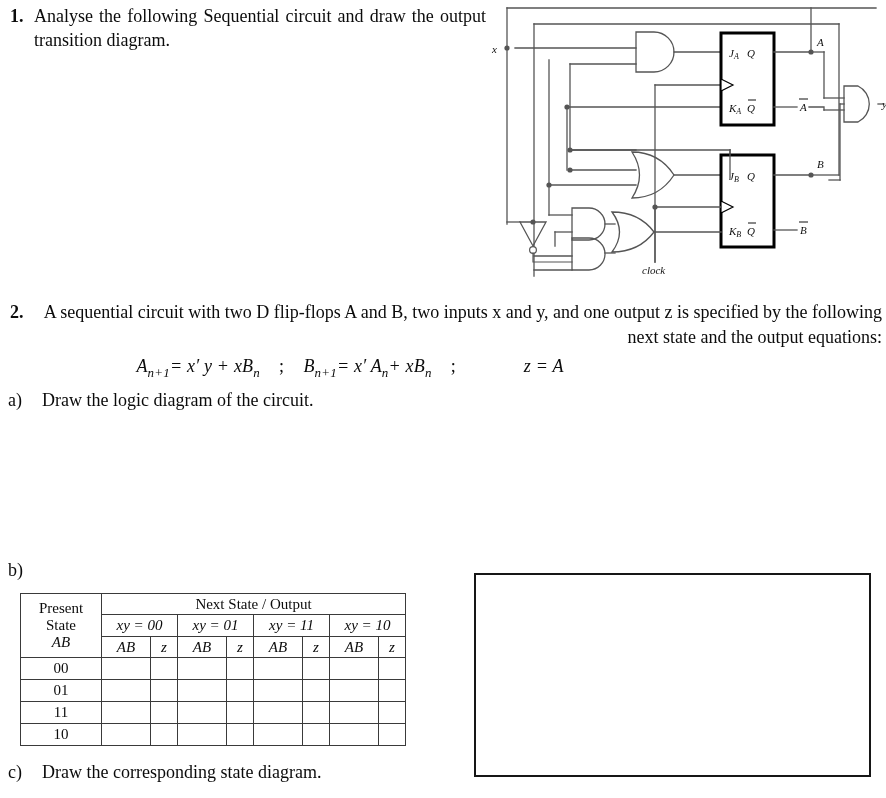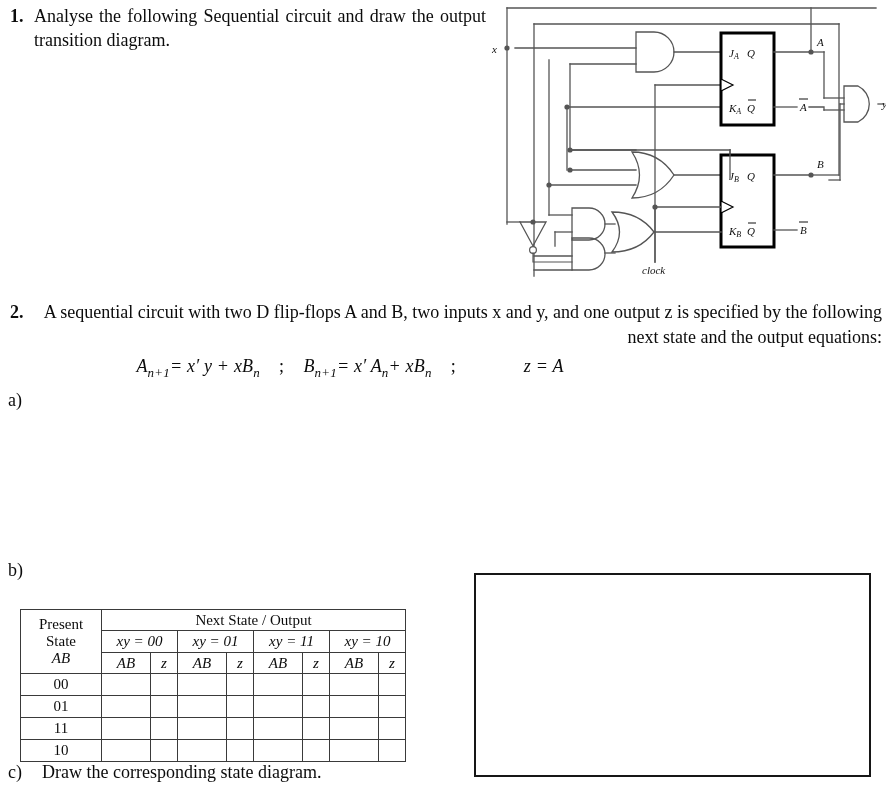--- a/index.html
+++ b/index.html
@@ -106,21 +106,21 @@
     padding-left: 8px;
   }
   .sub-a { left: 0px; top: 388px; }
   .sub-b { left: 0px; top: 558px; }
   .sub-c { left: 0px; top: 760px; }
 
   
   .state-table-wrap {
     position: absolute;
     left: 8px;
-    top: 609px;
+    top: 593px;
     padding-left: 12px;
   }
   table.state-table {
     border-collapse: collapse;
     font-size: 15px;
     font-family: "Liberation Serif", "DejaVu Serif", serif;
   }
   table.state-table td,
   table.state-table th {
     border: 1px solid #3a3a3a;
@@ -330,20 +330,21 @@
     <span><span>A</span><sub>n+1</sub><span>= x′ y + xB</span><sub>n</sub></span>
     <span class="sep">;</span>
     <span><span>B</span><sub>n+1</sub><span>= x′ A</span><sub>n</sub><span>+ xB</span><sub>n</sub></span>
     <span class="sep">;</span>
     <span class="sep2"></span>
     <span>z = A</span>
   </div>
 
   <div class="sub-item sub-a">
     <div class="sub-label">a)</div>
+    <div>Draw the logic diagram of the circuit.</div>
   </div>
 
   <div class="sub-item sub-b">
     <div class="sub-label">b)</div>
   </div>
 
   <div class="state-table-wrap">
     <table class="state-table">
       <tbody>
         <tr>

